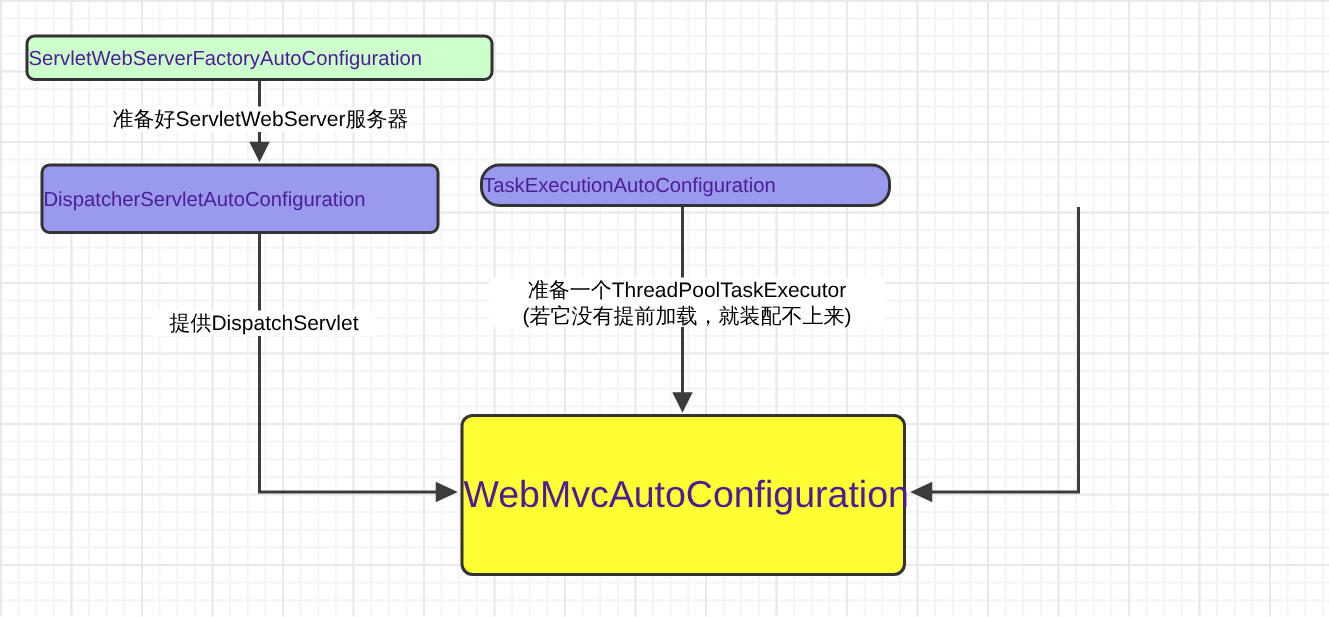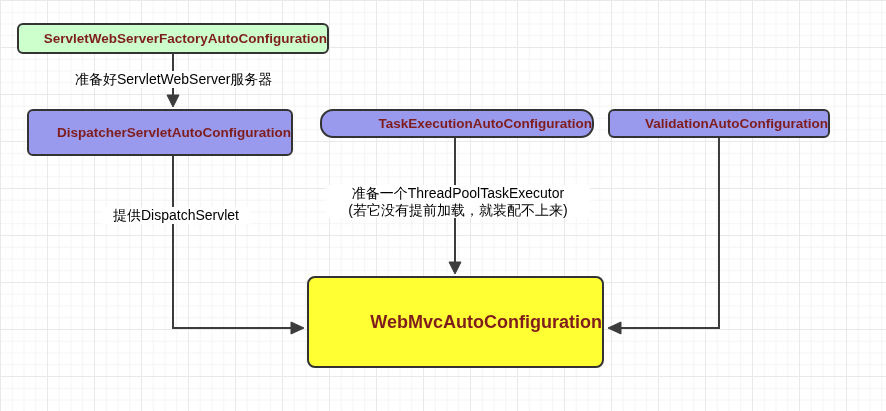--- a/index.html
+++ b/index.html
@@ -30,39 +30,39 @@
     fill: none;
     stroke: #3c3c3c;
     stroke-width: 2;
   }
   .edges polygon { fill: #3c3c3c; stroke: #3c3c3c; }
 
   .node {
     position: absolute;
     display: flex;
     align-items: center;
-    justify-content: flex-end;
+    justify-content: flex-start;
     border: 2px solid #333333;
     border-radius: 6px;
-    font-weight: bold;
-    color: #7f1d1d;
+    font-weight: normal;
+    color: #4c1d95;
     font-size: 13.5px;
     text-align: center;
     white-space: nowrap;
   }
   .node.green  { left: 17px;  top: 23px;  width: 312px; height: 31px; background: #ccffcc; }
   .node.purple { background: #9999ee; }
   .node.p1 { left: 27px;  top: 109px; width: 266px; height: 47px; }
   .node.p2 { left: 320px; top: 109px; width: 274px; height: 29px; border-radius: 13px; }
   .node.p3 { left: 608px; top: 109px; width: 222px; height: 29px; }
   .node.yellow {
-    left: 307px; top: 276px; width: 297px; height: 92px;
+    left: 307px; top: 276px; width: 297px; height: 108px;
     background: #ffff33;
     border-radius: 8px;
-    font-size: 18px;
+    font-size: 25px;
   }
 
   .edge-label {
     position: absolute;
     background: #ffffff;
     color: #000000;
     font-size: 14px;
     text-align: center;
     white-space: nowrap;
     line-height: 16.5px;
@@ -108,23 +108,20 @@
   </div>
 
   <div class="node purple p1">
     <span>DispatcherServletAutoConfiguration</span>
   </div>
 
   <div class="node purple p2">
     <span>TaskExecutionAutoConfiguration</span>
   </div>
 
-  <div class="node purple p3">
-    <span>ValidationAutoConfiguration</span>
-  </div>
 
   <div class="node yellow">
     <span>WebMvcAutoConfiguration</span>
   </div>
 
   <div class="edge-label l1">准备好ServletWebServer服务器</div>
 
   <div class="edge-label l2">提供DispatchServlet</div>
 
   <div class="edge-label l3">

